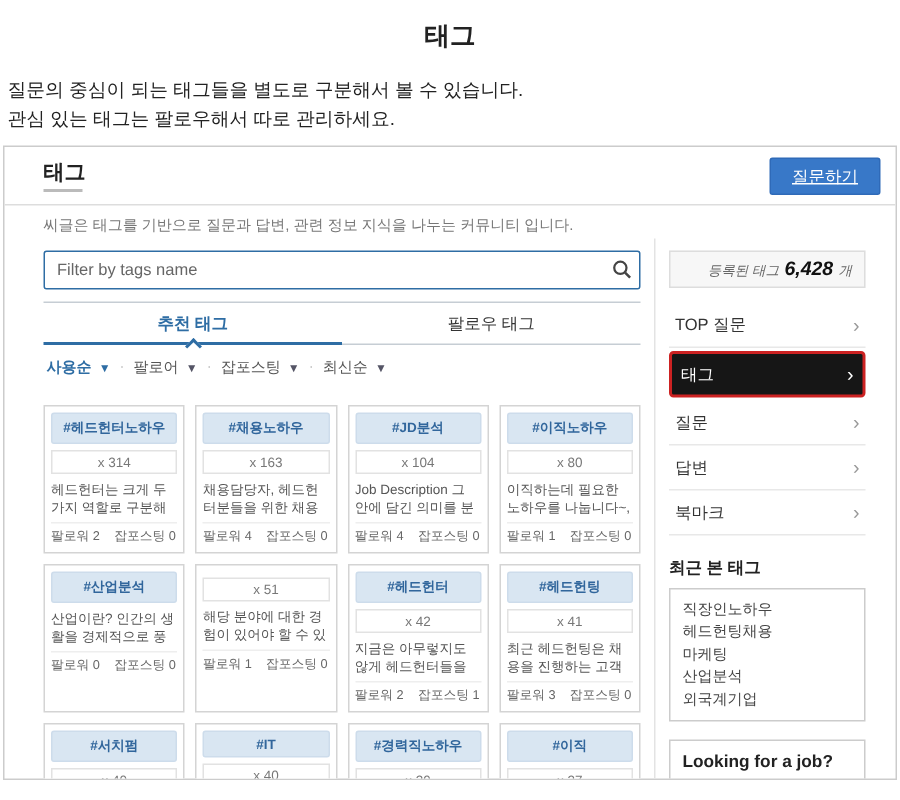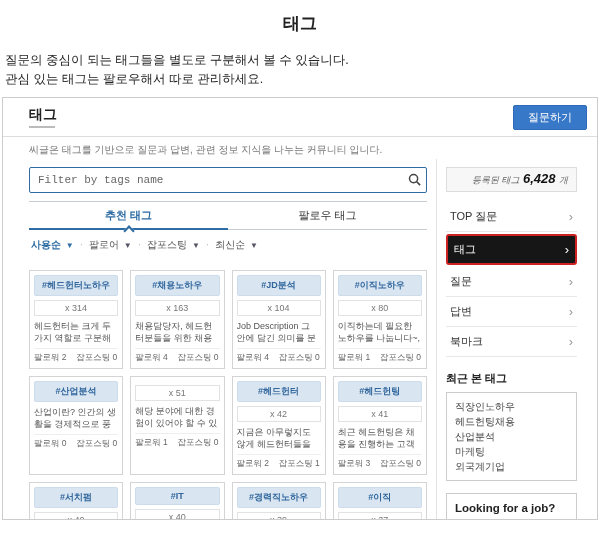--- a/index.html
+++ b/index.html
@@ -6,30 +6,30 @@
     font-family:"Liberation Sans","DejaVu Sans",sans-serif;color:#222;}
   :root{--accent:#2e6da4;--btn:#3878c8;--active-bg:#161616;--active-border:#cc2222;}
   .page-title{font-size:17px;font-weight:bold;text-align:center;margin:12px 0 0;}
   .page-desc{font-size:12.5px;color:#222;line-height:1.5;margin:16px 0 0 5px;}
   .panel{margin:8px 2px 0;border:1px solid #ccc;height:421px;overflow:hidden;background:#fff;}
   .panel-header{display:flex;justify-content:space-between;align-items:center;
     padding:7px 10px 6px 26px;border-bottom:1px solid #ddd;}
   .panel-title{font-size:14px;font-weight:bold;position:relative;padding-bottom:4px;}
   .panel-title::after{content:"";position:absolute;left:0;bottom:0;width:26px;height:2px;background:#bbb;}
   .ask-btn{background:var(--btn);color:#fff;border:1px solid #2f6ab8;border-radius:2px;
-    font-size:11px;padding:4px 14px;font-family:inherit;cursor:pointer;}
+    font-size:11px;padding:4px 14px;font-family:inherit;cursor:pointer;text-decoration:underline;}
   .panel-sub{font-size:10px;color:#777;padding:6px 26px 2px;}
   .panel-body{display:flex;padding:0 20px 0 26px;align-items:stretch;}
   .main-col{width:398px;flex:none;padding-right:9px;}
   .right-col{flex:1;border-left:1px solid #e3e3e3;padding-left:9px;min-width:0;}
   
   .search-box{height:24px;border:1px solid var(--accent);border-radius:2px;display:flex;
     align-items:center;margin:8px 0 8px;background:#fff;}
   .search-box input{flex:1;border:0;outline:none;padding:0 8px;font-size:11px;color:#333;
-    font-family:Liberation Mono, monospace;background:transparent;}
+    font-family:Liberation Sans, sans-serif;background:transparent;}
   .search-box input::placeholder{color:#666;}
   .search-icon{width:24px;display:flex;align-items:center;justify-content:center;cursor:pointer;}
   
   .reg-badge{margin-top:8px;background:#f7f7f7;border:1px solid #ddd;text-align:right;
     padding:3px 8px 4px;font-size:9px;color:#666;white-space:nowrap;font-style:italic;}
   .reg-badge b{font-size:13px;color:#111;font-weight:bold;margin:0 1px;}
   
   .tabs{display:flex;border-top:1px solid #c6cdd4;margin-top:2px;}
   .tab{flex:1;text-align:center;font-size:11px;color:#333;padding:6px 0 5px;cursor:pointer;
     border-bottom:1px solid #c6cdd4;position:relative;}
@@ -235,22 +235,22 @@
               <span>북마크</span>
               <span class="chev">›</span>
             </div>
           </nav>
 
         <div class="recent">
           <div class="recent-title">최근 본 태그</div>
           <div class="recent-box" id="recent-box">
               <div>직장인노하우</div>
               <div>헤드헌팅채용</div>
+              <div>마케팅</div>
               <div>산업분석</div>
-              <div>마케팅</div>
               <div>외국계기업</div>
             </div>
         </div>
 
         <div class="jobs-box">
           <div class="jobs-title">Looking for a job?</div>
 
         </div>
       </aside>
     </div>

